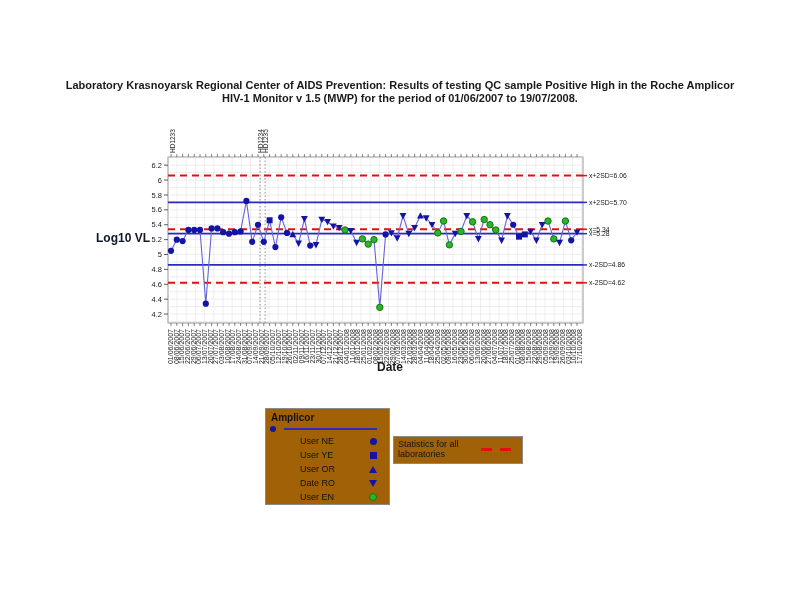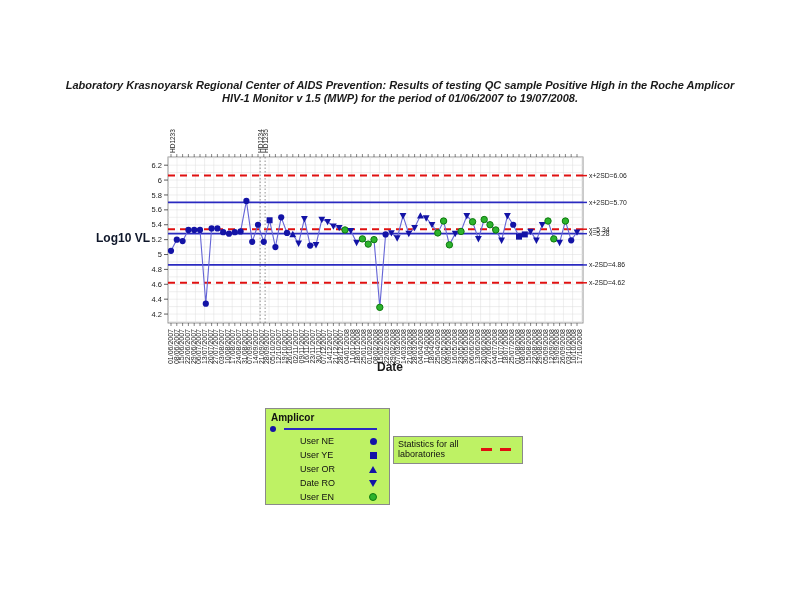--- a/index.html
+++ b/index.html
@@ -1,29 +1,29 @@
 <!DOCTYPE html>
 <html><head>
 <meta charset="utf-8">
 <style>
   html,body{margin:0;padding:0;background:#fff;}
   .page{position:relative;width:800px;height:600px;background:#ffffff;overflow:hidden;
         font-family:"Liberation Sans",sans-serif;color:#111;}
   .chart-title{position:absolute;top:79px;left:50px;width:700px;text-align:center;
-        font-weight:bold;font-size:11px;line-height:13px;color:#1a1a1a;font-style:italic;}
+        font-weight:bold;font-size:11px;line-height:13px;color:#1a1a1a;}
   .ylabel{position:absolute;left:96px;top:231px;font-weight:bold;font-size:12px;color:#0f172a;}
   .xlabel{position:absolute;left:338px;top:360px;width:104px;text-align:center;
         font-weight:bold;font-size:12px;color:#1a1a1a;}
   #chart-svg{position:absolute;left:85px;top:113px;}
   
   .key{position:absolute;left:265px;top:407px;width:258px;font-size:9px;}
   .key-header{background:#ee0000;color:#ffffff;font-weight:bold;font-size:9px;
         height:12px;line-height:12px;padding:0 4px;}
   .key-body{display:flex;align-items:flex-start;margin-top:1px;}
-  .kbox{border:1px solid #8a8a8a;background:#bef264;box-sizing:border-box;}
+  .kbox{border:1px solid #8a8a8a;background:#a16207;box-sizing:border-box;}
   .kbox-left{width:125px;height:97px;margin-right:3px;position:relative;}
   .kbox-right{width:130px;padding-bottom:3px;margin-top:28px;}
   .series-name{margin:3px 0 1px 5px;font-weight:bold;font-size:10px;}
   .series-sample{position:relative;height:10px;}
   .series-dot{position:absolute;left:4px;top:2px;width:6px;height:6px;border-radius:50%;background:#1313a6;}
   .series-line{position:absolute;left:18px;right:12px;top:4px;height:2px;background:#2a2ac0;}
   .user-row{display:flex;justify-content:space-between;align-items:center;
         padding:0 12px 0 34px;height:14px;text-align:center;}
   .mk{display:inline-block;}
   .mk-circle-blue{width:7px;height:7px;border-radius:50%;background:#1313a6;}

